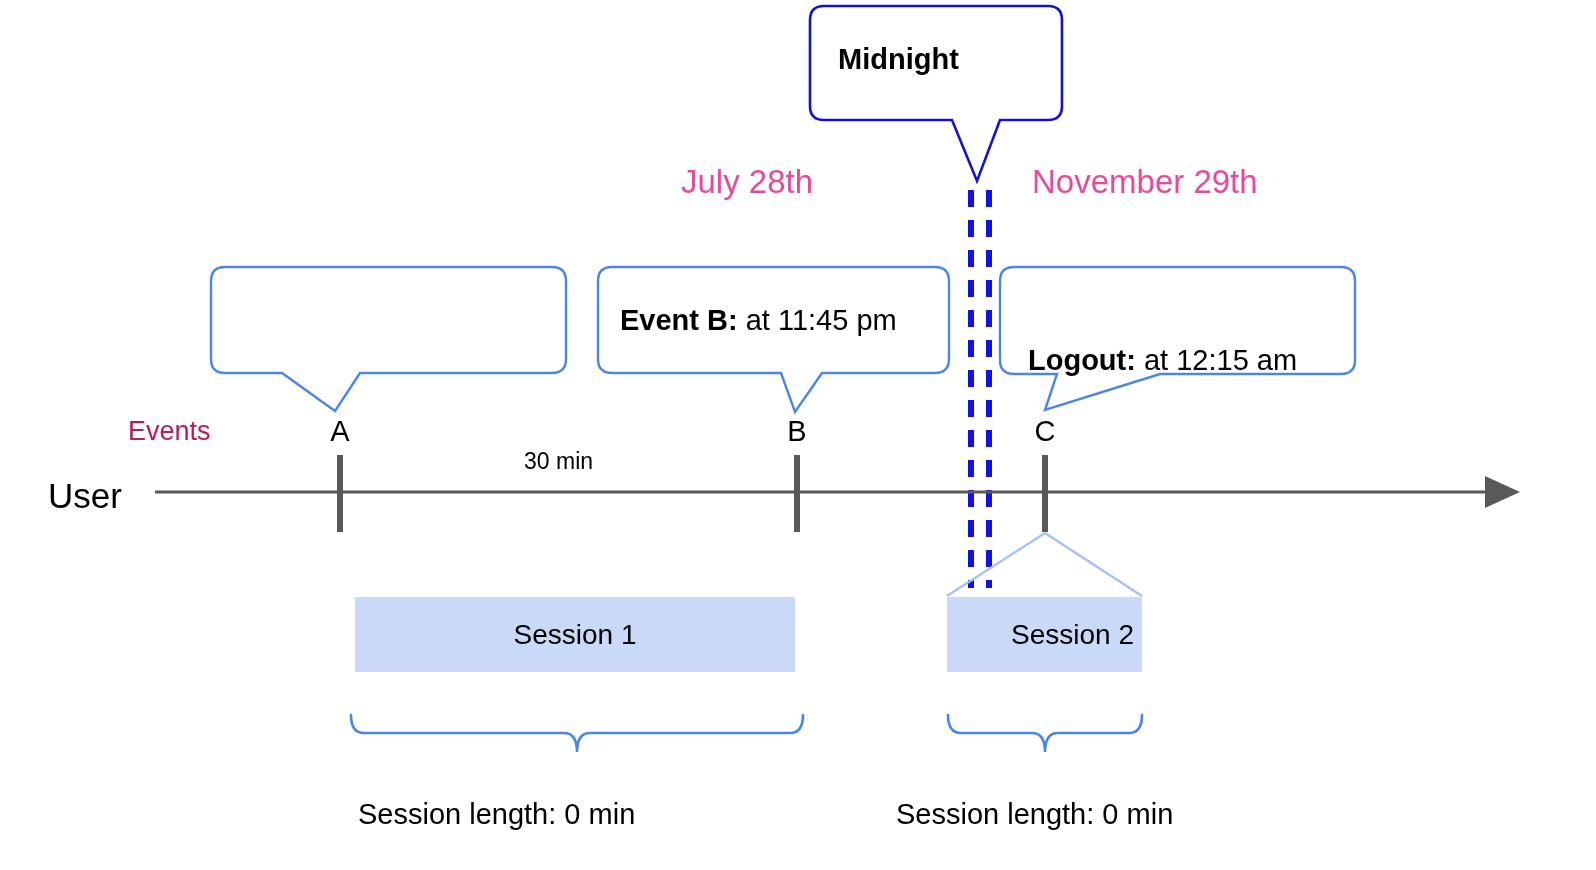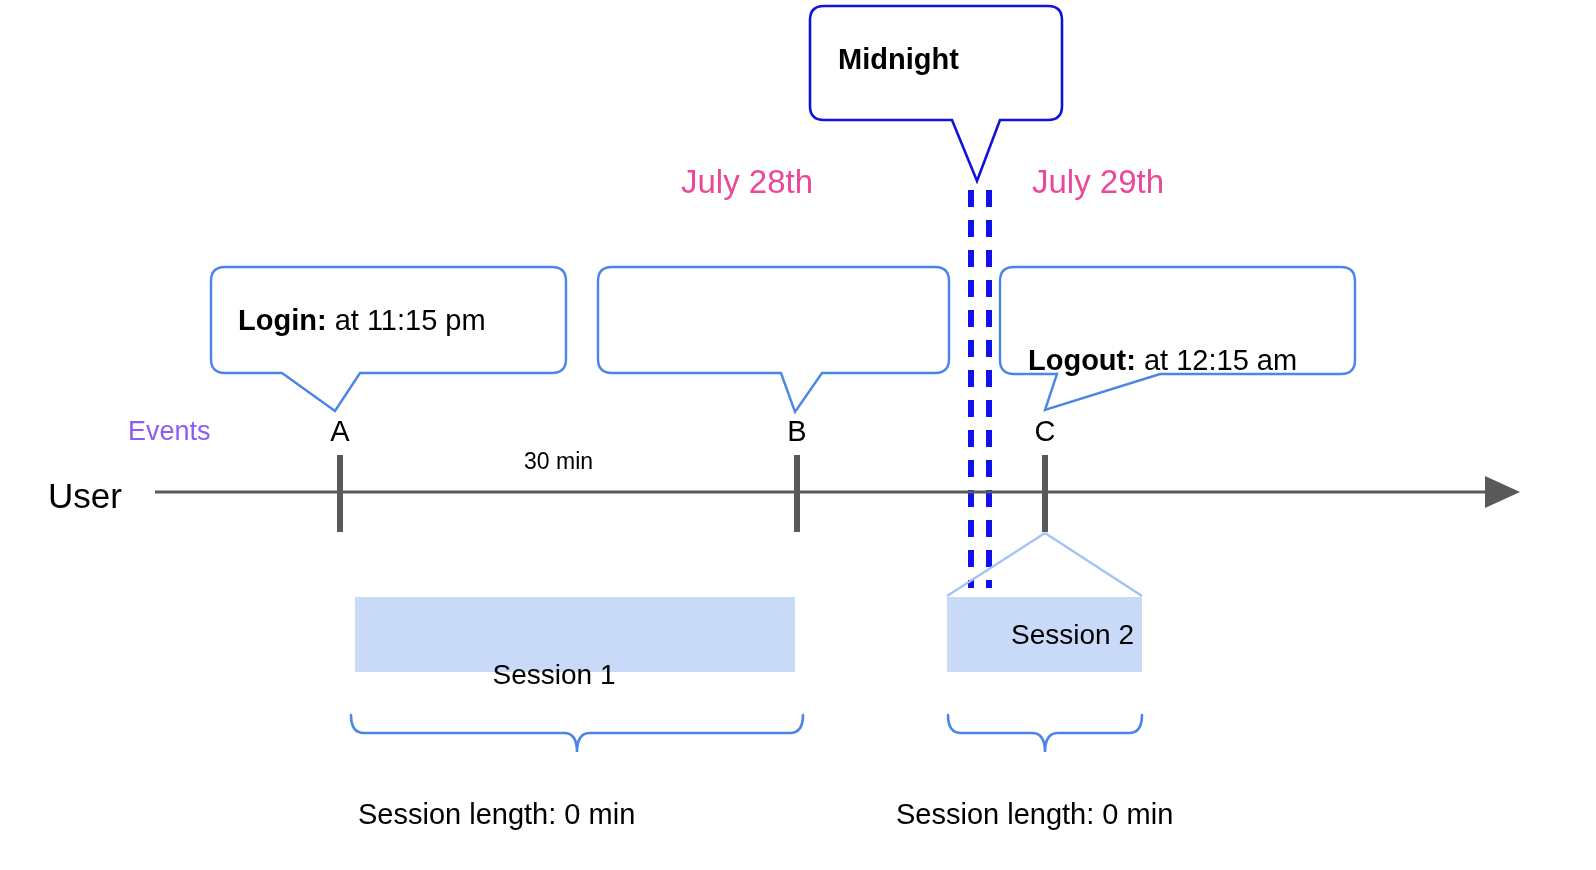--- a/index.html
+++ b/index.html
@@ -57,21 +57,21 @@
     font-size: 35px;
     line-height: 1;
     white-space: nowrap;
     color: #000;
   }
   .events-title {
     position: absolute;
     font-size: 27px;
     line-height: 1;
     white-space: nowrap;
-    color: #8b5cf6;
+    color: #be185d;
   }
   .event-letter {
     position: absolute;
     font-size: 29px;
     line-height: 1;
     white-space: nowrap;
     color: #000;
     text-align: center;
   }
   .gap-text {
@@ -143,41 +143,41 @@
     <path d="M 351,715 Q 351,733 364,733 L 564,733 Q 577,733 577,752
              Q 577,733 590,733 L 790,733 Q 803,733 803,715" fill="none" stroke="#4A86E8" stroke-width="2.6" stroke-linecap="round"></path>
 
     <path d="M 948,715 Q 948,733 961,733 L 1032,733 Q 1045,733 1045,752
              Q 1045,733 1058,733 L 1129,733 Q 1142,733 1142,715" fill="none" stroke="#4A86E8" stroke-width="2.6" stroke-linecap="round"></path>
   </svg>
 
   <div class="midnight-text" style="left:838px; top:45px;">Midnight</div>
 
   <div class="date-text" style="left:681px; top:165px;">July 28th</div>
-  <div class="date-text" style="left:1032px; top:165px;">July 29th</div>
+  <div class="date-text" style="left:1032px; top:165px;">November 29th</div>
 
-  <div class="callout-text" style="left:238px; top:306px;">
-    <b>Login:</b>
-    <span>at 11:15 pm</span>
+
+  <div class="callout-text" style="left:620px; top:306px;">
+    <b>Event B:</b>
+    <span>at 11:45 pm</span>
   </div>
-
 
   <div class="callout-text" style="left:1028px; top:307px;margin-top:39px;">
     <b>Logout:</b>
     <span>at 12:15 am</span>
   </div>
 
   <div class="events-title" style="left:128px; top:418px;">Events</div>
   <div class="axis-title" style="left:48px; top:478px;">User</div>
 
   <div class="event-letter" style="left:320px; top:417px; width:40px;">A</div>
   <div class="event-letter" style="left:777px; top:417px; width:40px;">B</div>
   <div class="event-letter" style="left:1025px; top:417px; width:40px;">C</div>
 
   <div class="gap-text" style="left:524px; top:450px;">30 min</div>
 
-  <div class="session-label" style="left:334px; top:621px; width:440px;margin-top:40px;">Session 1</div>
+  <div class="session-label" style="left:355px; top:621px; width:440px;">Session 1</div>
   <div class="session-label" style="left:947px; top:621px; width:195px;padding-left:28px;">Session 2</div>
 
   <div class="length-text" style="left:358px; top:800px;">Session length: 0 min</div>
   <div class="length-text" style="left:896px; top:800px;">Session length: 0 min</div>
 
 </div>
 
 </body></html>

